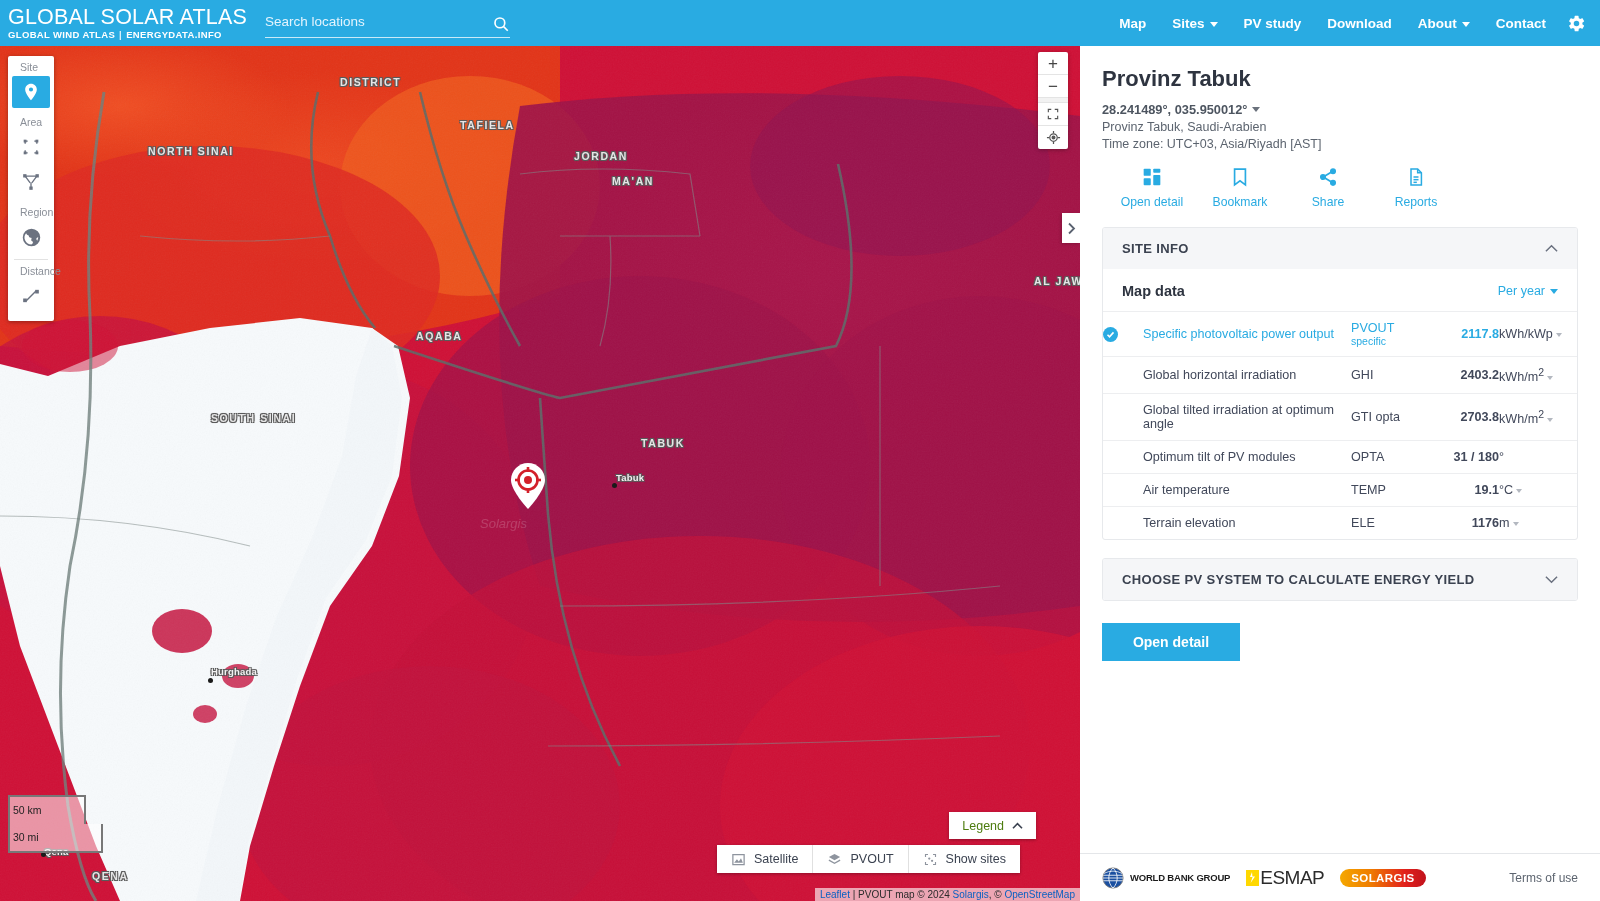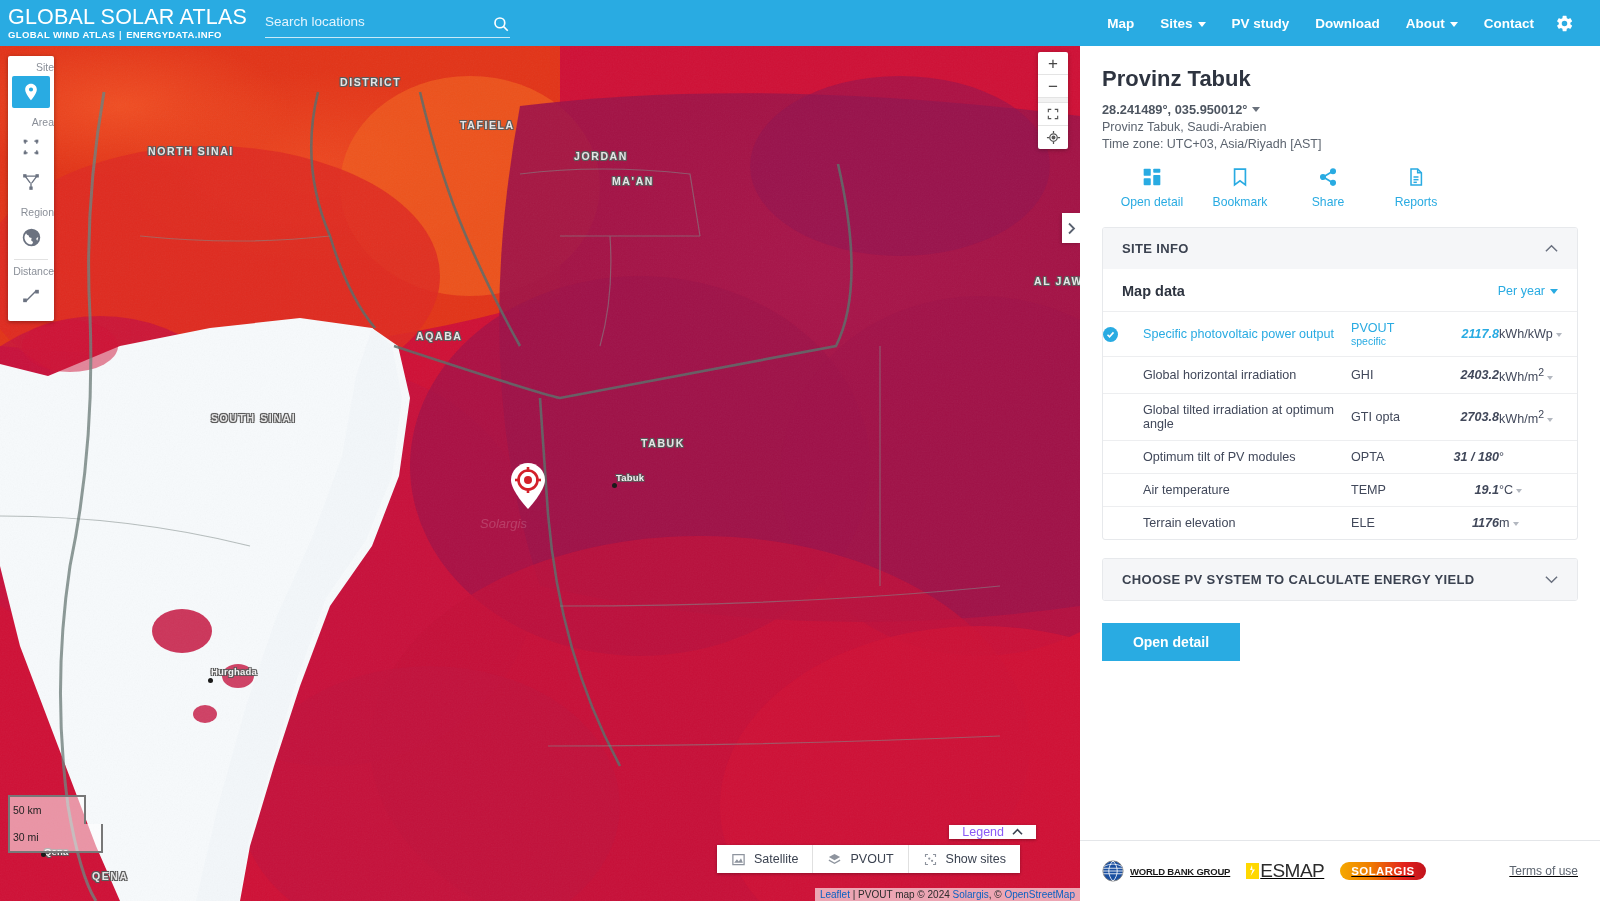--- a/index.html
+++ b/index.html
@@ -34,21 +34,21 @@
     width: 245px; height: 28px; background: transparent; border: none;
     border-bottom: 1px solid rgba(255,255,255,.75);
     color: #fff; font-size: 13.5px; padding: 0 26px 5px 0;
     font-family: "Liberation Sans", sans-serif; outline: none;
   }
   .search-input::placeholder { color: #eef8ff; opacity: .95; }
   .search-icon {
     position: absolute; right: 0px; bottom: 5px; width: 18px; height: 18px;
     cursor: pointer;
   }
-  .nav { margin-left: auto; display: flex; align-items: center; padding-right: 26px; }
+  .nav { margin-left: auto; display: flex; align-items: center; padding-right: 14px; }
   .nav-item {
     color: #fff; font-size: 13.5px; font-weight: bold; padding: 0 13px;
     display: flex; align-items: center; gap: 5px; cursor: pointer;
     height: 46px; white-space: nowrap;
   }
   .caret-d {
     width: 0; height: 0; border-left: 4.5px solid transparent;
     border-right: 4.5px solid transparent; border-top: 5px solid #fff;
     margin-top: 2px;
   }
@@ -80,21 +80,21 @@
     font-style: italic; pointer-events: none;
   }
 
   
   .dock {
     position: absolute; top: 10px; left: 8px; width: 46px;
     background: #fff; border-radius: 2px; z-index: 40;
     box-shadow: 0 1px 4px rgba(0,0,0,.35); padding-bottom: 6px;
   }
   .dock-label {
-    font-size: 10.5px; color: #8a8f98; text-align: right; padding: 5px 0 2px;
+    font-size: 10.5px; color: #8a8f98; text-align: left; padding: 5px 12px 2px;
   }
   .dock-btn {
     width: 38px; height: 32px; margin: 1px auto 3px; display: flex;
     align-items: center; justify-content: center; cursor: pointer;
     border-radius: 2px;
   }
   .dock-btn.active { background: #29abe2; }
   .dock-sep { height: 1px; background: #e2e2e2; margin: 6px 6px 0; }
 
   
@@ -124,22 +124,22 @@
   }
   .scale div {
     background: rgba(255,255,255,.55); border: 2px solid #777; border-top: none;
     padding: 7px 3px; line-height: 13px;
   }
   .scale .km { border-bottom: none; border-top: 2px solid #777; }
 
   
   .legend-btn {
     position: absolute; right: 44px; bottom: 62px; z-index: 35;
-    background: #fff; height: 14px; padding: 0 13px; display: flex;
-    align-items: center; gap: 8px; font-size: 12.5px; color: #8b5cf6;
+    background: #fff; height: 27px; padding: 0 13px; display: flex;
+    align-items: center; gap: 8px; font-size: 12.5px; color: #4d7c0f;
     cursor: pointer; box-shadow: 0 1px 3px rgba(0,0,0,.3);
   }
   .basemaps {
     position: absolute; right: 60px; bottom: 28px; z-index: 35;
     display: flex; background: #fff; box-shadow: 0 1px 3px rgba(0,0,0,.3);
   }
   .basemap-btn {
     height: 28px; padding: 0 14px; display: flex; align-items: center; gap: 8px;
     font-size: 12.5px; color: #3b4250; cursor: pointer;
     border-right: 1px solid #e0e0e0;
@@ -202,21 +202,21 @@
     width: 0; height: 0; border-left: 4px solid transparent;
     border-right: 4px solid transparent; border-top: 5px solid #29abe2;
   }
 
   table.sitetab { width: 100%; border-collapse: collapse; }
   table.sitetab tr { border-top: 1px solid #edeef0; }
   table.sitetab td { padding: 9px 0; font-size: 12.6px; color: #41485a; vertical-align: middle; }
   td.c-check { width: 40px; padding-left: 12px; }
   td.c-name { padding-right: 10px; }
   td.c-abbr { width: 86px; color: #41485a; }
-  td.c-val { width: 62px; text-align: right; font-weight: bold; white-space: nowrap; font-style: italic; }
+  td.c-val { width: 62px; text-align: right; font-weight: bold; white-space: nowrap; }
   td.c-unit { width: 78px; padding-left: 9px; font-size: 10.5px; color: #9aa0aa; }
   tr.row-active td.c-name,
   tr.row-active td.c-abbr,
   tr.row-active td.c-val { color: #29abe2; }
   .abbr-sub { display: block; font-size: 10.5px; color: #29abe2; }
   .unit-caret {
     display: inline-block; width: 0; height: 0; margin-left: 3px;
     border-left: 3.5px solid transparent; border-right: 3.5px solid transparent;
     border-top: 4px solid #b3b8c0; vertical-align: 1px;
   }
@@ -225,22 +225,22 @@
     display: flex; align-items: center; justify-content: center;
   }
 
   .open-detail-btn {
     margin-top: 22px; background: #29abe2; color: #fff; border: none;
     height: 38px; width: 138px; font-size: 14px; font-weight: bold;
     cursor: pointer; font-family: "Liberation Sans", sans-serif;
   }
 
   .panel-footer {
-    border-top: 1px solid #e4e6e9; height: 61px; display: flex;
-    align-items: center; padding: 0 22px; gap: 16px; text-decoration: underline;
+    border-top: 1px solid #e4e6e9; height: 48px; display: flex;
+    align-items: center; padding: 0 22px; gap: 16px;
   }
   .terms { margin-left: auto; font-size: 12px; color: #5c646f; cursor: pointer; }
 
   .logo-wb { display: flex; align-items: center; gap: 6px; }
   .wb-txt { font-size: 9.5px; font-weight: bold; color: #1b1b1b; letter-spacing: -.2px; }
   .logo-esmap { display: flex; align-items: center; }
   .esmap-txt { font-size: 19px; color: #2b2b2b; letter-spacing: -.5px; font-family: "Liberation Sans", sans-serif; }
   .logo-solargis {
     background: linear-gradient(90deg,#f5a800 0%,#ef7d00 35%,#e2211c 75%,#c1121c 100%);
     border-radius: 11px; padding: 3px 11px; color: #fff; font-size: 11.5px;

